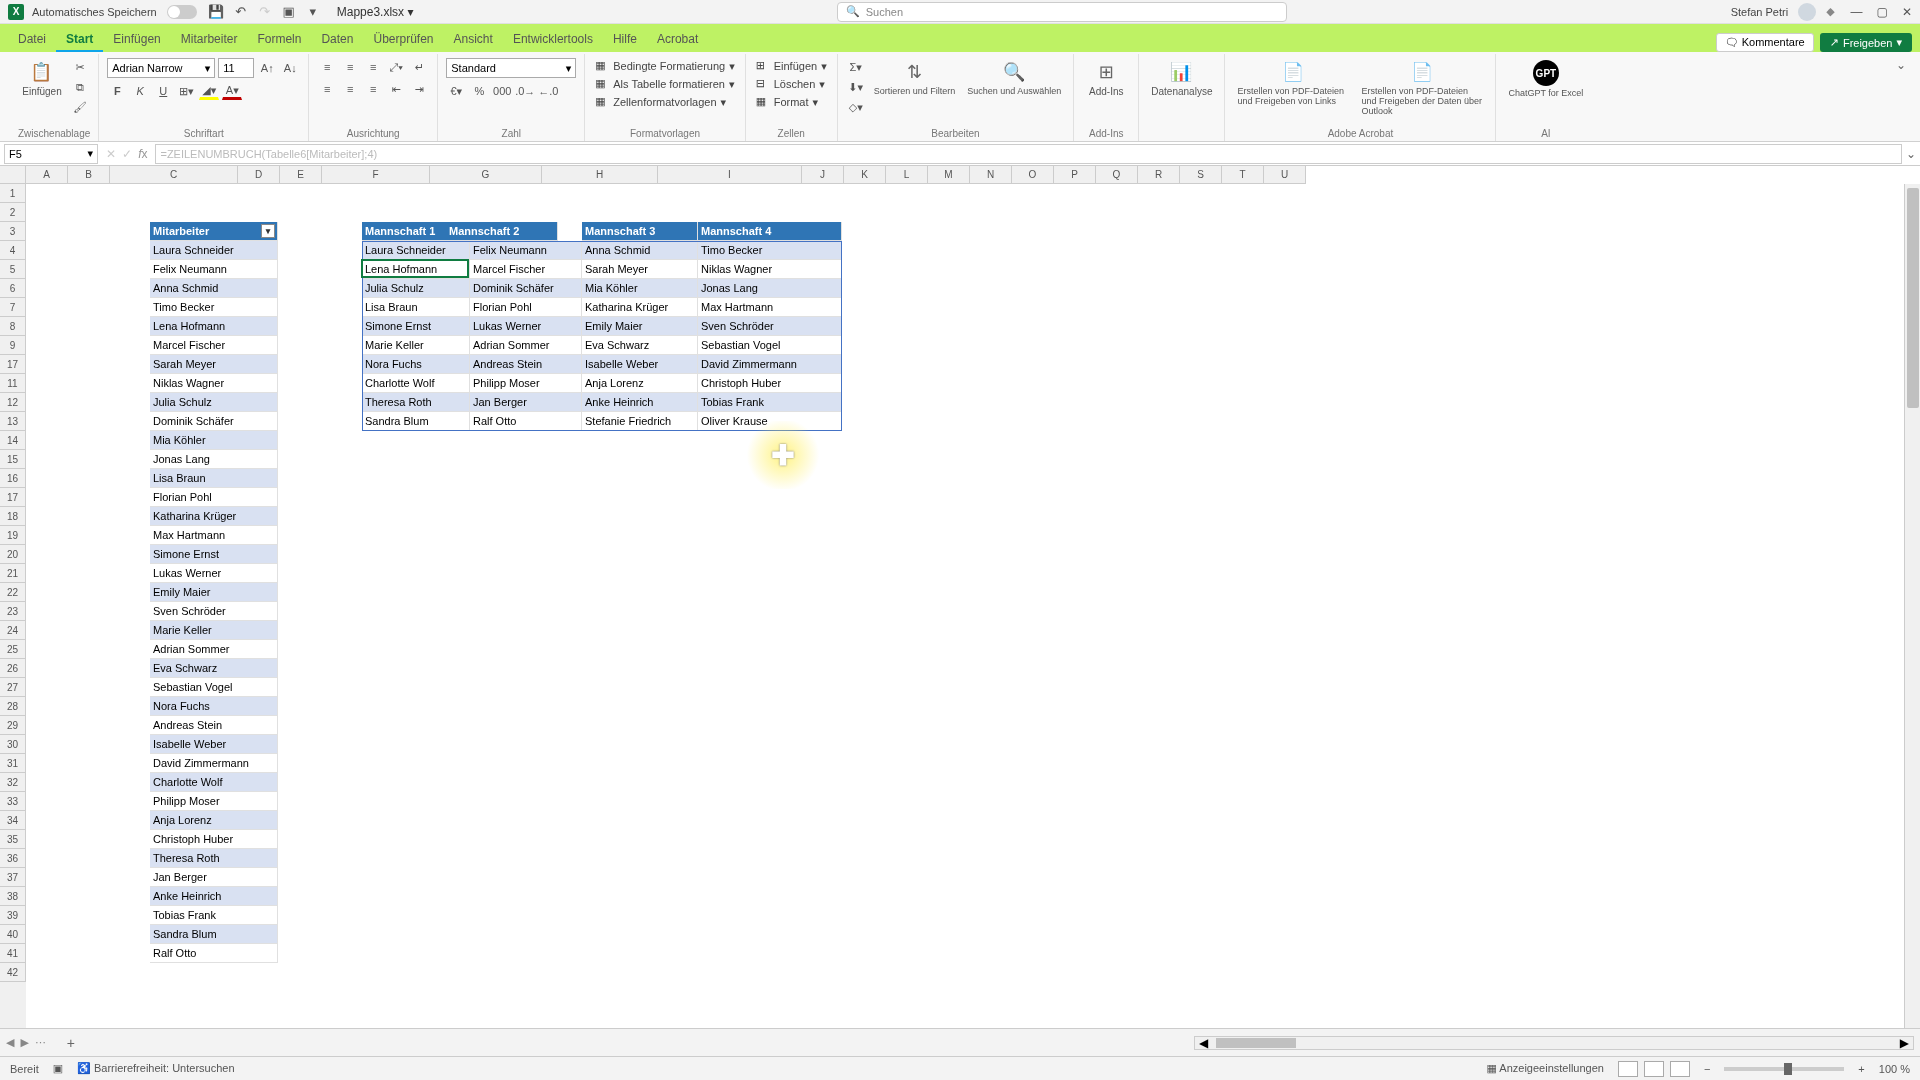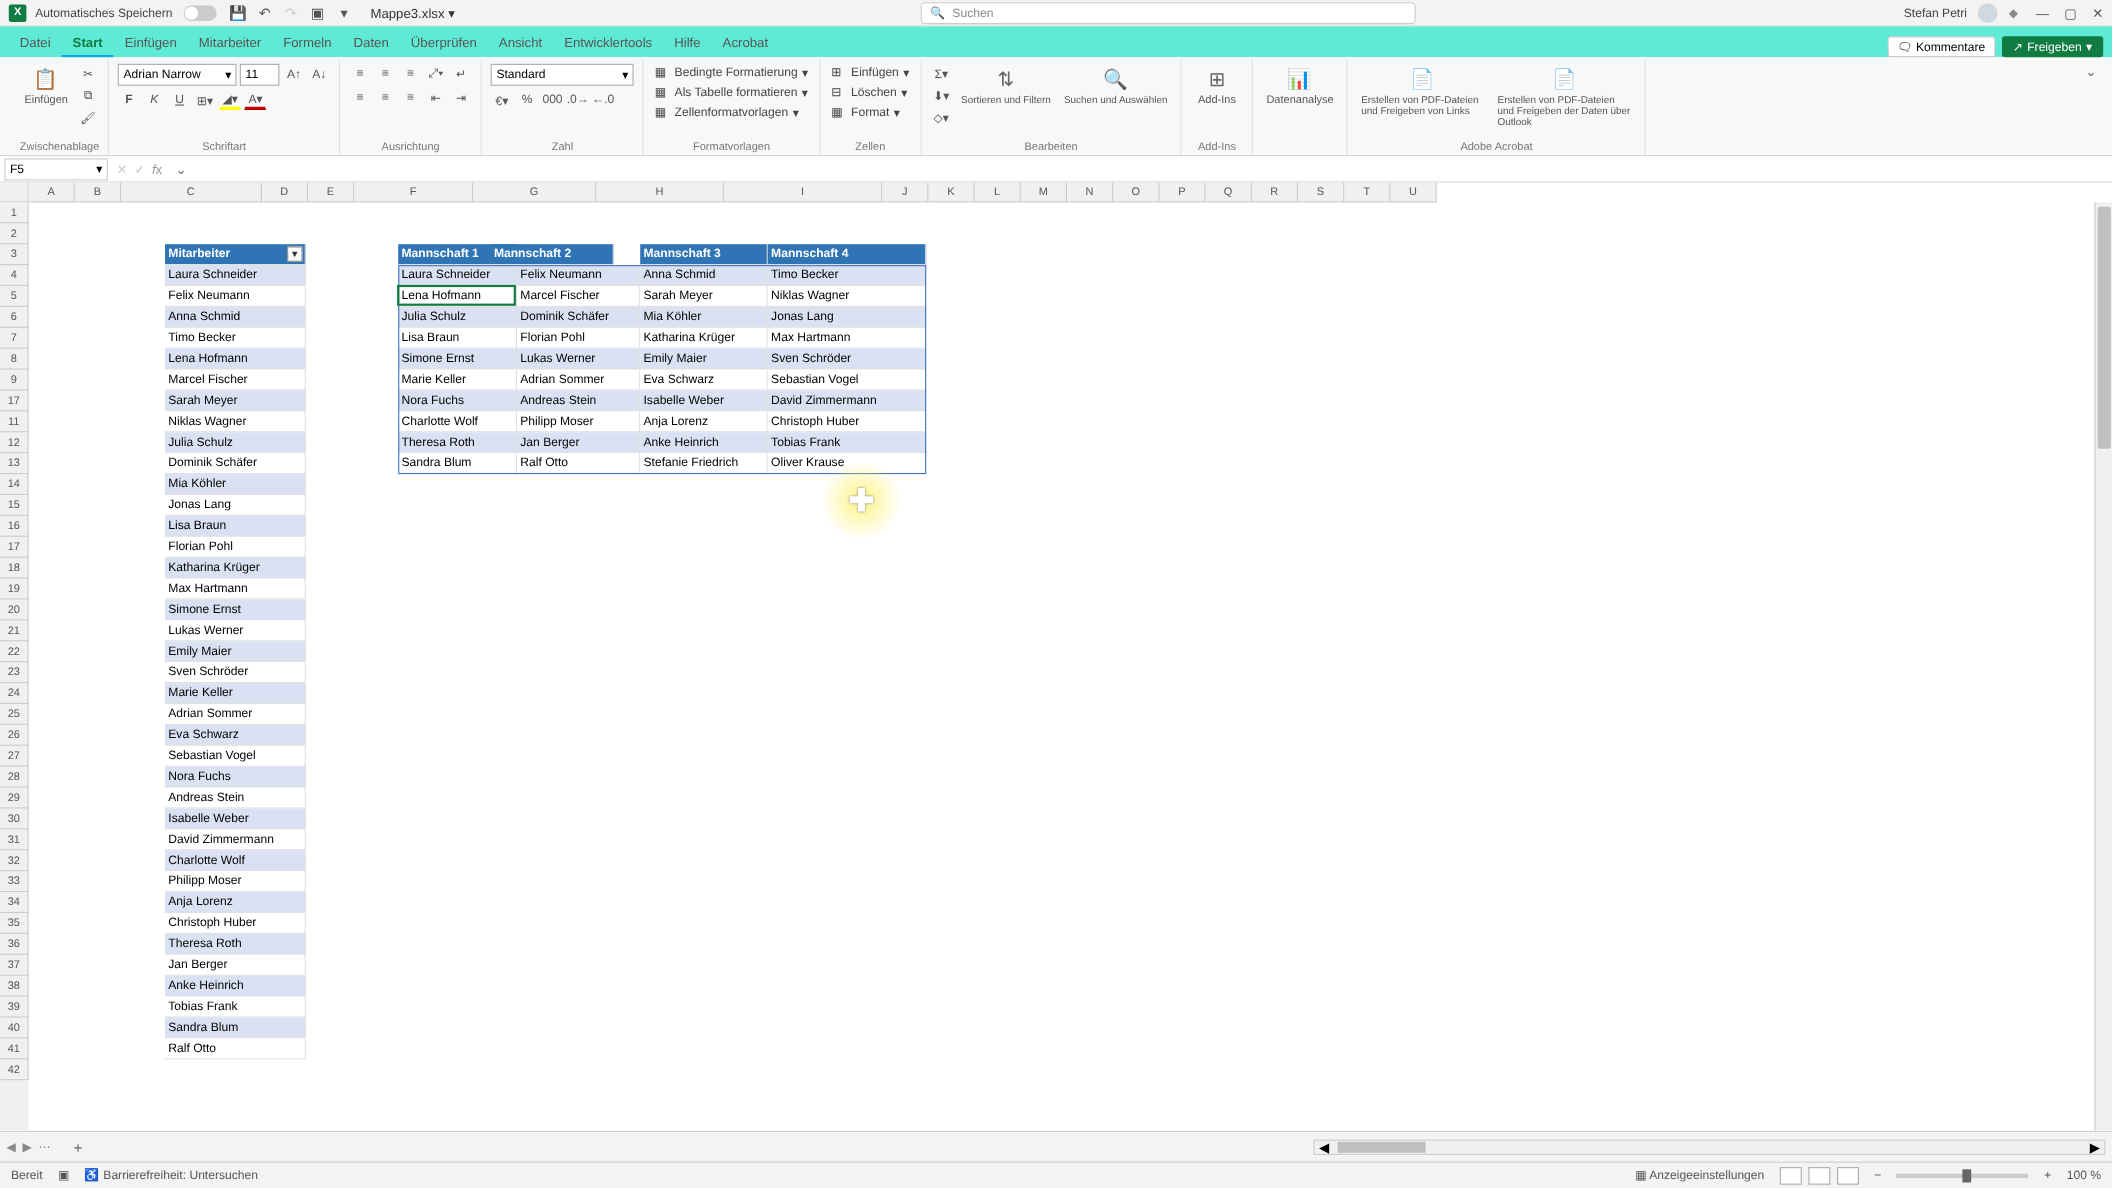--- a/index.html
+++ b/index.html
@@ -14,21 +14,21 @@
   .qat { display:flex; gap:8px; margin-left:12px; align-items:center; }
   .qat .ico { width:16px; height:16px; display:flex; align-items:center; justify-content:center; color:#555; font-size:13px;}
   .docname { margin-left:16px; font-size:12px; color:#333; }
   .tb-spacer { flex:1; }
   .search-box { width:450px; height:20px; background:#fff; border:1px solid #ccc; border-radius:4px; display:flex; align-items:center; padding:0 8px; gap:6px; color:#888; font-size:11px;}
   .user-area { display:flex; align-items:center; gap:10px; margin-left:20px; color:#444; font-size:11px;}
   .avatar { width:18px; height:18px; border-radius:50%; background:#d0d8e0; }
   .win-controls { display:flex; gap:14px; margin-left:16px; color:#555; font-size:12px;}
   
   
-  .menu { height:28px; background:#5eead4; display:flex; align-items:flex-end; padding:0 8px; gap:0; }
+  .menu { height:28px; background:#bef264; display:flex; align-items:flex-end; padding:0 8px; gap:0; }
   .menu-tab { padding:4px 10px; font-size:12px; color:#555; border-bottom:2px solid transparent; cursor:pointer;}
   .menu-tab.active { color:#107c41; border-bottom:2px solid #0ea5e9; font-weight:600;}
   .menu .rspace { margin-left:auto; display:flex; gap:6px; align-items:center;}
   .btn-comments { background:#fff; border:1px solid #ccc; padding:2px 8px; font-size:11px; border-radius:3px;}
   .btn-share { background:#107c41; color:#fff; padding:3px 10px; font-size:11px; border-radius:3px; display:flex; align-items:center; gap:4px;}
 
   
   .ribbon { height:90px; background:#f8f8f8; border-bottom:1px solid #d0d0d0; display:flex; padding:2px 10px 0; }
   .ribbon-group { display:flex; flex-direction:column; border-right:1px solid #e0e0e0; padding:4px 8px 0; }
   .rg-content { flex:1; display:flex; gap:4px; align-items:flex-start;}
@@ -298,33 +298,45 @@
           <span style="font-size:9px;">Erstellen von PDF-Dateien und Freigeben von Links</span>
         </div>
       <div class="rbtn" style="max-width:130px;">
           <div class="ico">📄</div>
           <span style="font-size:9px;">Erstellen von PDF-Dateien und Freigeben der Daten über Outlook</span>
         </div>
     </div>
     <div class="rg-label">Adobe Acrobat</div>
   </div>
 
+  <div class="ribbon-group" style="border-right:none;">
+    <div class="rg-content">
+      <div class="rbtn">
+          <div class="gpt-logo">GPT</div>
+          <span style="font-size:9px;">ChatGPT for Excel</span>
+        </div>
+    </div>
+    <div class="rg-label">AI</div>
+  </div>
   <div class="ribbon-collapse">⌄</div>
 </div>
 
 <div class="formula-bar">
   <div class="name-box">
       <span>F5</span>
       <span>▾</span>
     </div>
   <div class="fb-icons">
     <span style="color:#ccc;">✕</span>
     <span style="color:#ccc;">✓</span>
     <span><i>f</i>x</span>
   </div>
+  <div class="formula-input">
+      <span>=ZEILENUMBRUCH(Tabelle6[Mitarbeiter];4)</span>
+    </div>
   <div class="fb-expand">⌄</div>
 </div>
 
 <div class="grid-wrap">
   <div style="display:flex; flex-direction:column; flex:1;">
     <div style="display:flex;">
       <div class="corner"></div>
       <div class="col-headers" id="col-headers">
           <div class="col-h" style="width: 42px;">A</div>
           <div class="col-h" style="width: 42px;">B</div>

